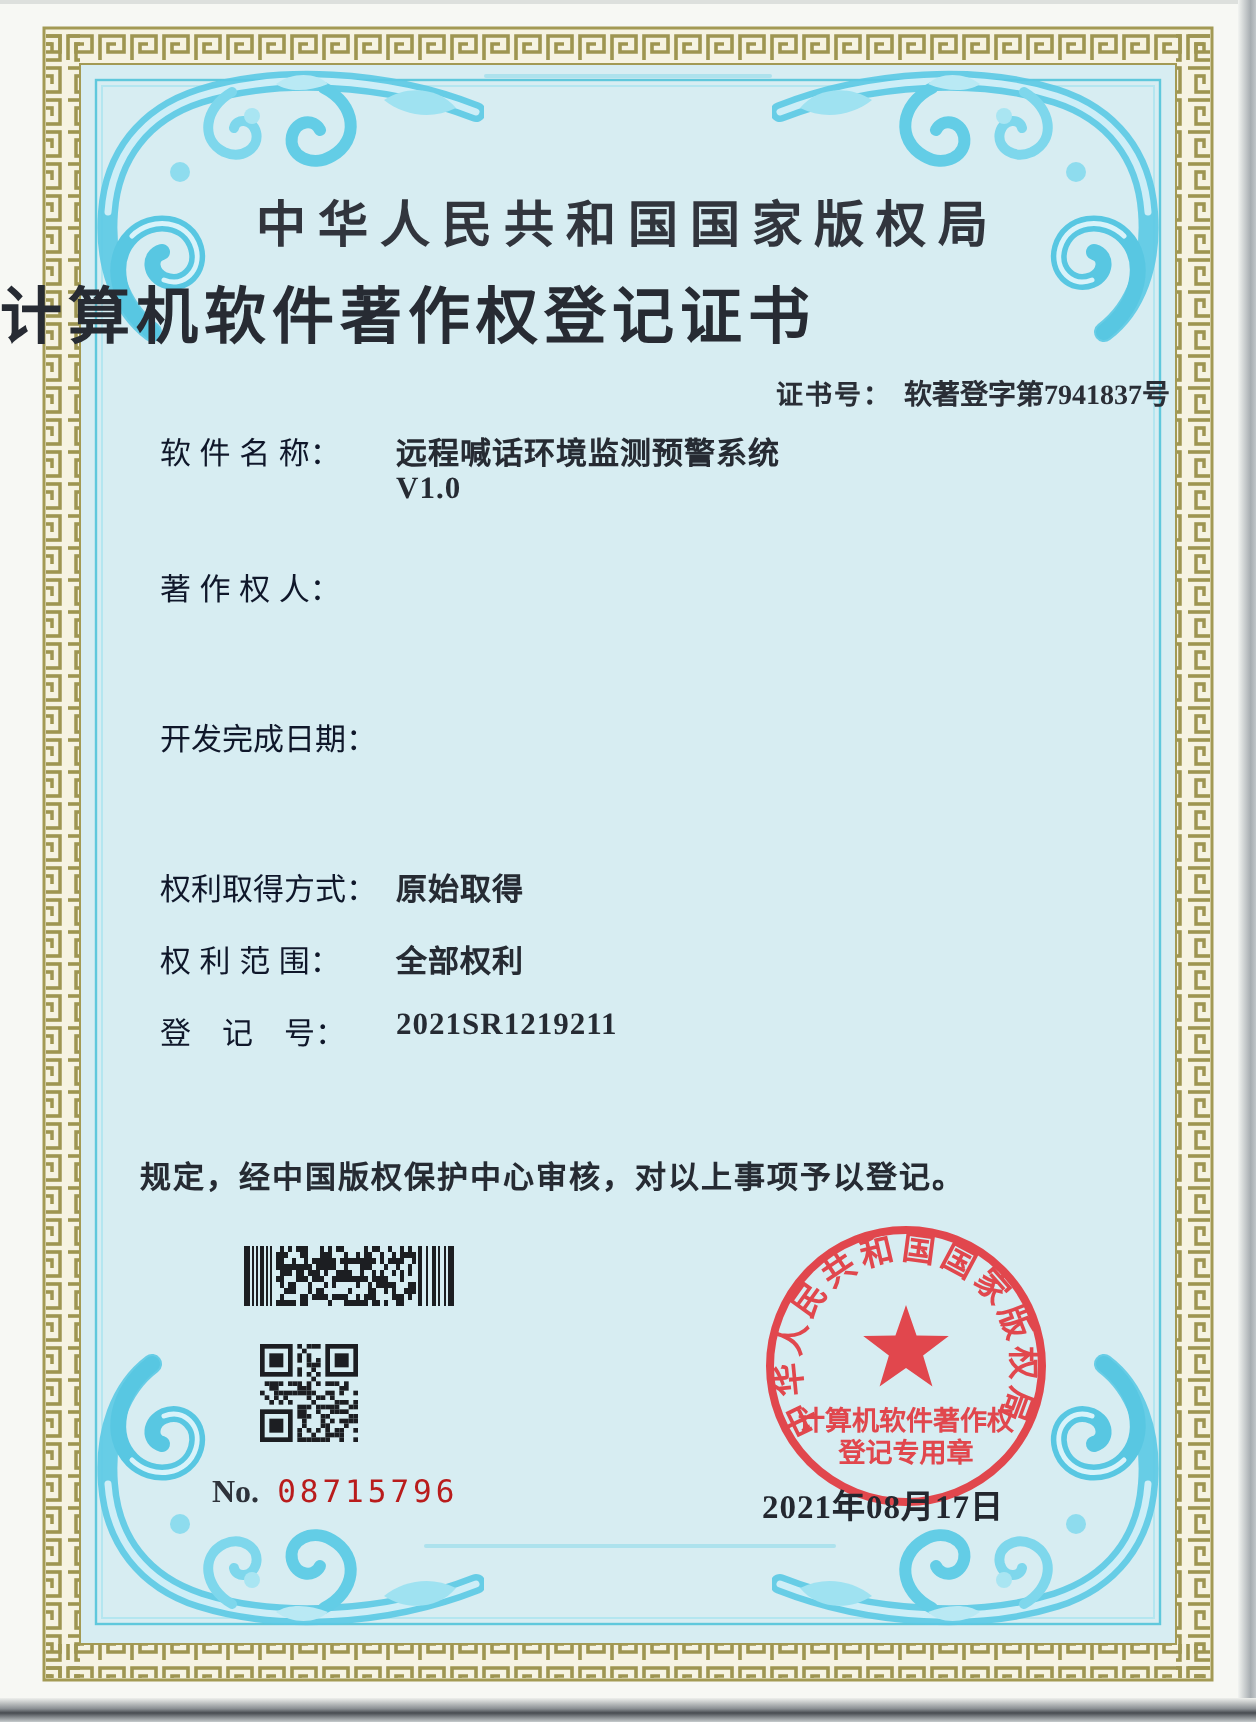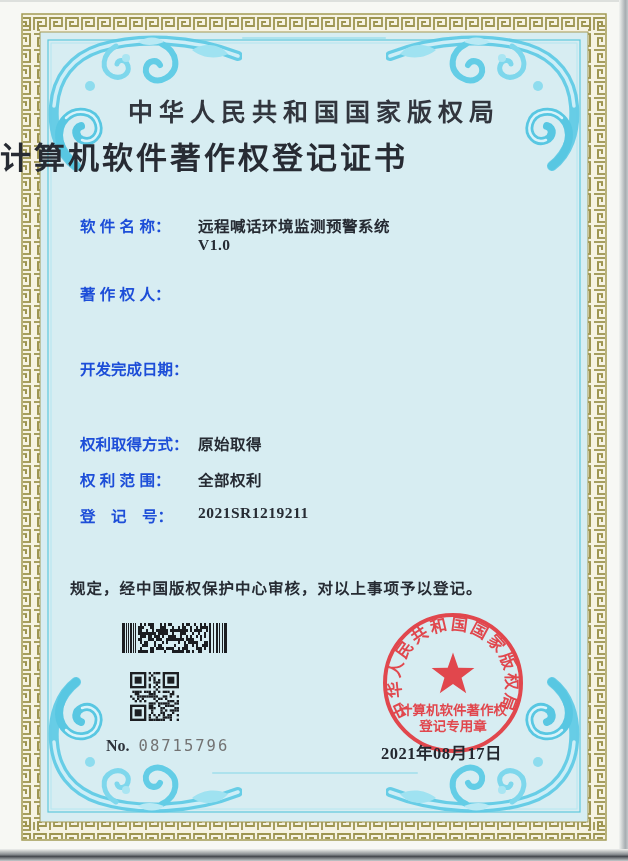--- a/index.html
+++ b/index.html
@@ -25,31 +25,31 @@
   .content{position:absolute;left:0;top:0;width:628px;height:861px;z-index:5;}
   .authority{position:absolute;left:0;top:92px;width:628px;text-align:center;
              font-size:25px;letter-spacing:6px;font-weight:600;color:#31353d;}
   .cert-title{position:absolute;left:0;top:133px;width:601px;
              font-size:31px;letter-spacing:3px;font-weight:700;color:#272b33;}
   .certno{position:absolute;left:388px;top:186px;white-space:nowrap;}
   .certno .lbl{font-family:"Liberation Sans","DejaVu Sans",sans-serif;font-weight:700;font-size:13.5px;letter-spacing:1px;}
   .certno .val{font-size:14px;font-weight:600;margin-left:6px;}
   .row{position:absolute;left:80px;width:470px;height:22px;}
   .flabel{position:absolute;left:0;white-space:pre;
-          font-family:"Liberation Sans","DejaVu Sans",sans-serif;font-weight:700;font-size:15.5px;color:#1d4ed8;}
+          font-family:"Liberation Sans","DejaVu Sans",sans-serif;font-weight:400;font-size:15.5px;color:#0f172a;}
   .fvalue{position:absolute;left:118px;white-space:nowrap;
           font-size:15.5px;font-weight:700;letter-spacing:.5px;color:#262b33;text-align:right;}
   .statement{position:absolute;left:70px;width:494px;font-size:15.5px;font-weight:600;
              letter-spacing:1px;color:#262b33;}
   .statement.l1{top:538px;text-indent:2em;}
   .statement.l2{top:576px;}
   .serial{position:absolute;left:106px;top:737px;white-space:nowrap;}
   .serial .no{font-size:16px;font-weight:600;color:#2e333b;}
   .serial .num{font-family:"DejaVu Sans Mono",monospace;font-size:15.5px;letter-spacing:2px;
-               color:#737373;margin-left:9px;}
+               color:#b91c1c;margin-left:9px;}
   .issue-date{position:absolute;left:381px;top:740px;font-size:16.5px;font-weight:700;
               letter-spacing:.5px;color:#23272f;z-index:7;}
   .graphic{position:absolute;}
   .seal-svg{left:378px;top:608px;z-index:6;opacity:.92;}
   .seal-ring-text{font-size:16.5px;letter-spacing:2.5px;font-weight:700;fill:#e23a40;
                   font-family:"Liberation Serif","DejaVu Serif",serif;}
   .seal-inner{font-size:13.5px;font-weight:700;fill:#e23a40;
               font-family:"Liberation Sans","DejaVu Sans",sans-serif;}
 </style>
 </head>
@@ -105,20 +105,23 @@
   <svg class="orn br" viewBox="0 0 200 140">
       <use href="#flourish"></use>
     </svg>
   <div class="rule top"></div>
   <div class="rule bottom"></div>
 
   <div class="content">
     <div class="authority">中华人民共和国国家版权局</div>
     <div class="cert-title">计算机软件著作权登记证书</div>
 
+    <div class="certno">
+      <span class="lbl">证书号：</span><span class="val">软著登字第7941837号</span>
+    </div>
 
     <div class="row" style="top:214px">
       <span class="flabel">软 件 名 称：</span>
       <span class="fvalue">远程喊话环境监测预警系统</span>
     </div>
     <div class="row" style="top:236px">
       <span class="fvalue">V1.0</span>
     </div>
     <div class="row" style="top:282px">
       <span class="flabel">著 作 权 人：</span>

